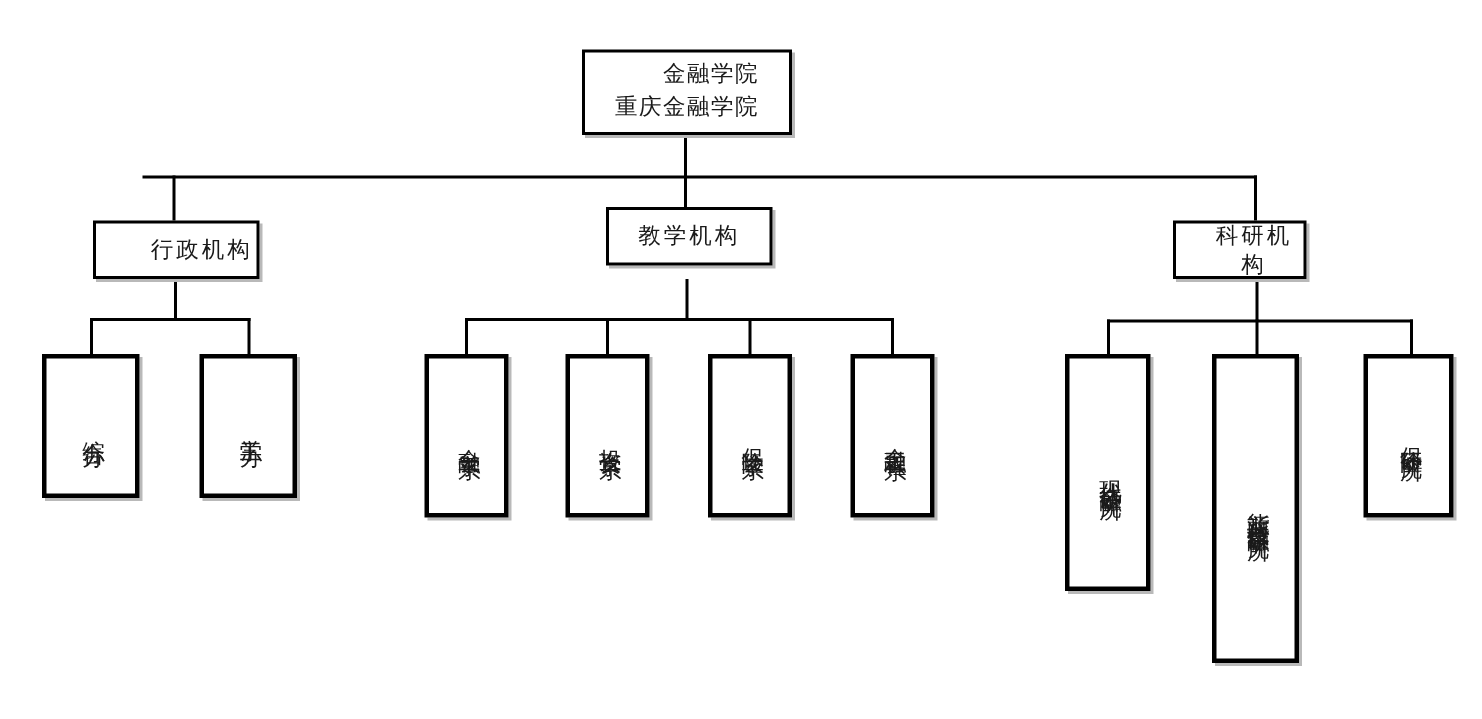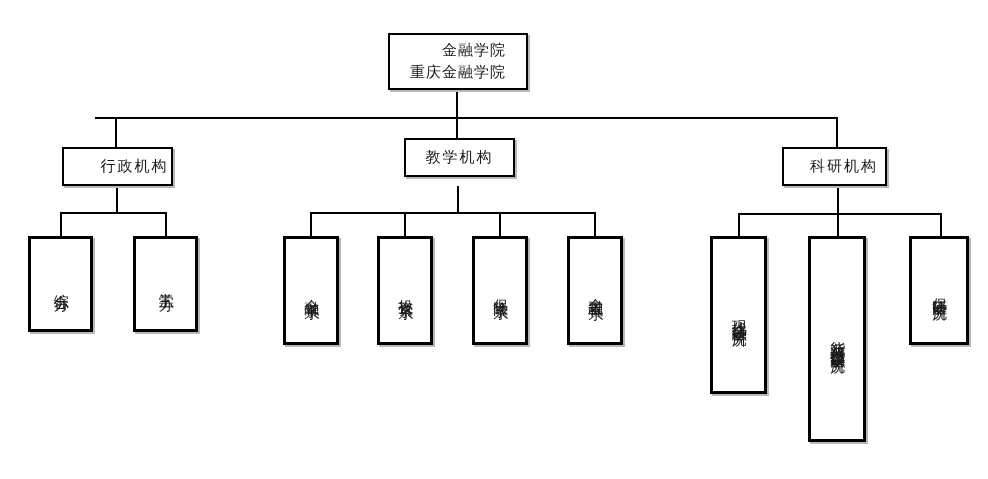--- a/index.html
+++ b/index.html
@@ -109,21 +109,21 @@
   </div>
 
   <div class="node level2" style="left:62px; top:147px; width:111px; height:39px;padding-left:34px;">
     <span class="label">行政机构</span>
   </div>
 
   <div class="node level2" style="left:404px; top:138px; width:111px; height:39px;">
     <span class="label">教学机构</span>
   </div>
 
-  <div class="node level2" style="left:782px; top:147px; width:105px; height:39px;padding-left:19px;">
+  <div class="node level2" style="left:782px; top:147px; width:89px; height:39px;padding-left:19px;">
     <span class="label">科研机构</span>
   </div>
 
   <div class="node leaf" style="left:28px; top:236px; width:65px; height:96px;">
     <span class="label">综合办</span>
   </div>
 
   <div class="node leaf" style="left:133px; top:236px; width:65px; height:96px;">
     <span class="label">学工办</span>
   </div>

